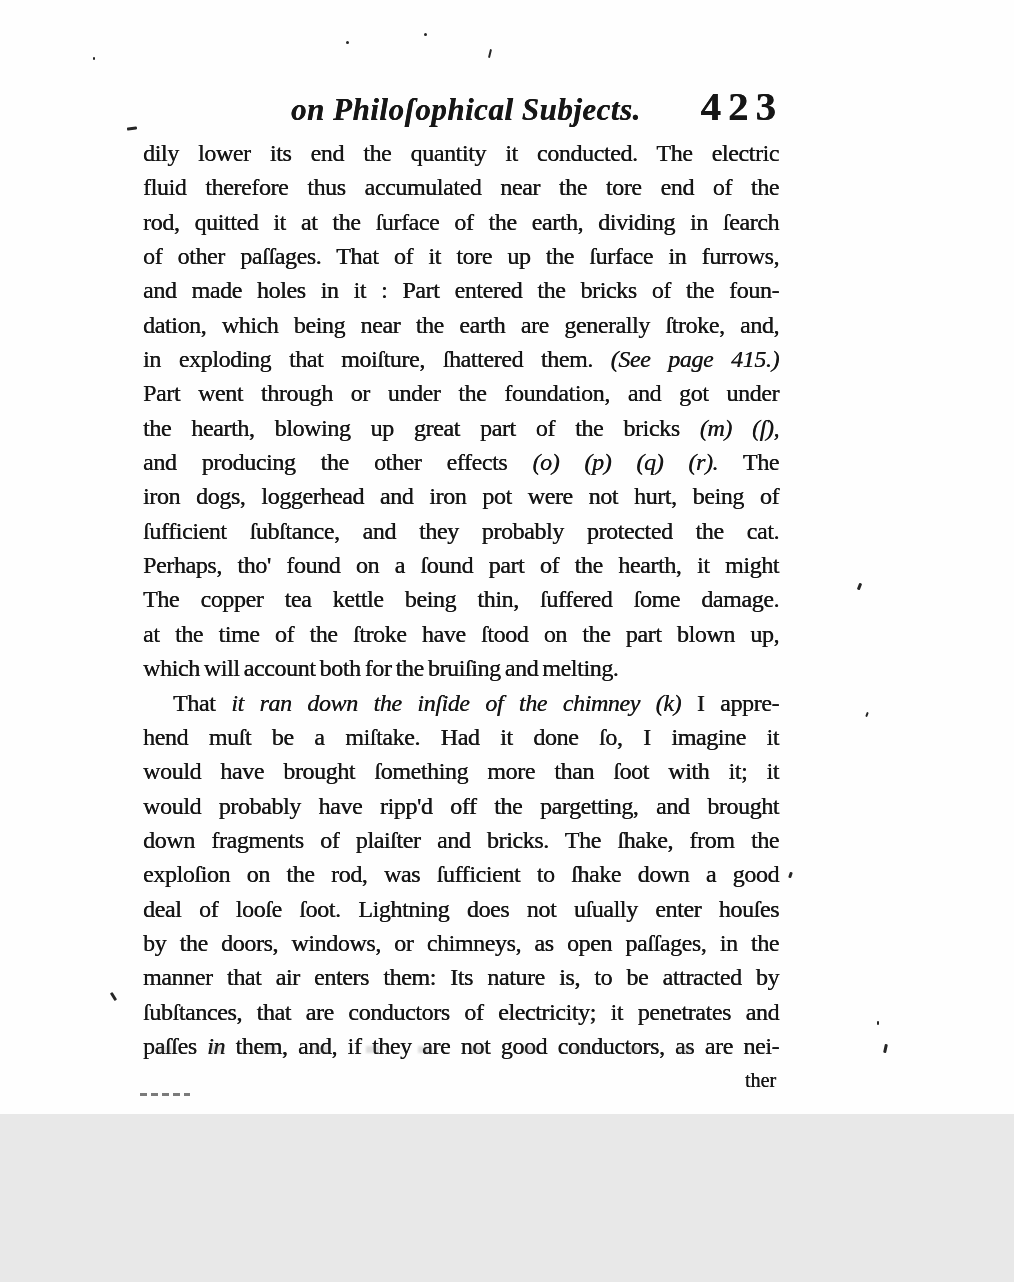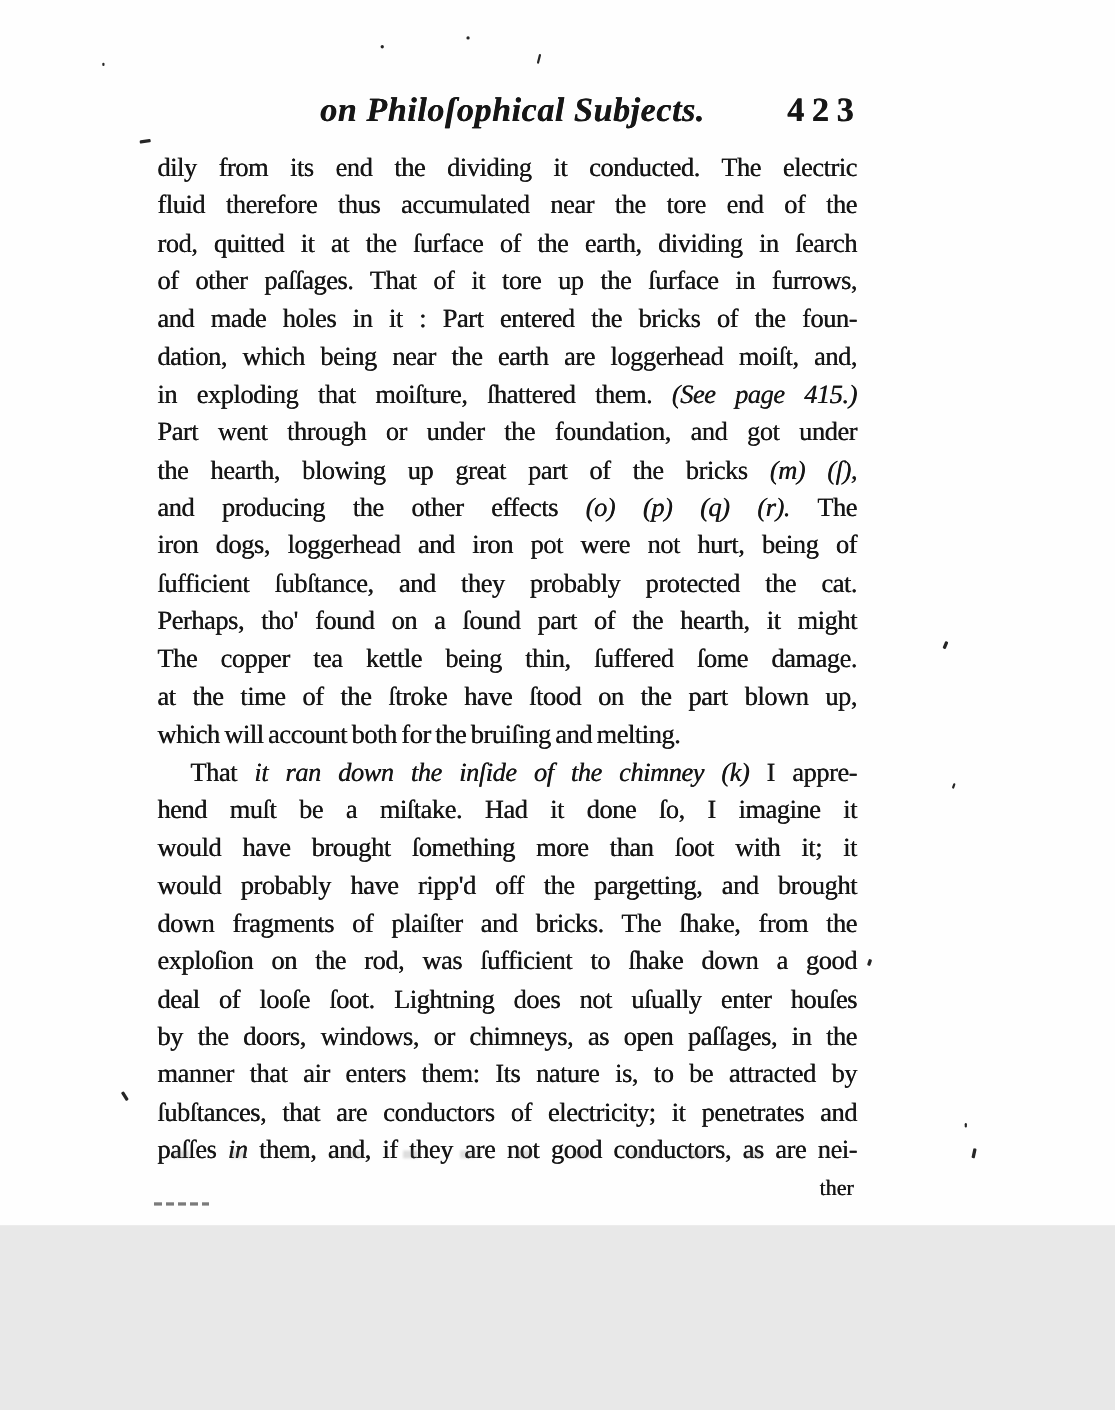--- a/index.html
+++ b/index.html
@@ -31,21 +31,21 @@
     font-style: italic;
     font-weight: 600;
     font-size: 31px;
     letter-spacing: 0.5px;
     margin-left: 148px;
     white-space: nowrap;
     text-shadow: 0.3px 0 0 currentColor;
   }
   .head-page-number {
     margin-left: auto;
-    font-size: 31px;
+    font-size: 41px;
     font-weight: 600;
     letter-spacing: 7px;
     padding-right: 0px;
     text-shadow: 0.3px 0 0 currentColor;
   }
   
   .text-block {
     position: absolute;
     left: 143px;
     top: 136px;
@@ -148,26 +148,26 @@
 <body>
 
 <div class="page">
 
   <div class="running-head">
     <span class="head-title">on Philoſophical Subjects.</span>
     <span class="head-page-number">423</span>
   </div>
 
   <div class="text-block">
-      <div class="line"><span class="rm">dily from its end the dividing it conducted.  The electric</span></div>
+      <div class="line"><span class="rm">dily lower its end the quantity it conducted.  The electric</span></div>
       <div class="line"><span class="rm">fluid therefore thus accumulated near the tore end of the</span></div>
       <div class="line"><span class="rm">rod, quitted it at the ſurface of the earth, dividing in ſearch</span></div>
       <div class="line"><span class="rm">of other paſſages.  That of it tore up the ſurface in furrows,</span></div>
       <div class="line"><span class="rm">and made holes in it :  Part entered the bricks of the foun-</span></div>
-      <div class="line"><span class="rm">dation, which being near the earth are loggerhead moiſt, and,</span></div>
+      <div class="line"><span class="rm">dation, which being near the earth are generally ſtroke, and,</span></div>
       <div class="line"><span class="rm">in exploding that moiſture, ſhattered them. </span><span class="it">(See page 415.)</span></div>
       <div class="line"><span class="rm">Part went through or under the foundation, and got under</span></div>
       <div class="line"><span class="rm">the hearth, blowing up great part of the bricks </span><span class="it">(m) (ſ),</span></div>
       <div class="line"><span class="rm">and producing the other effects </span><span class="it">(o) (p) (q) (r).</span><span class="rm">  The</span></div>
       <div class="line"><span class="rm">iron dogs, loggerhead and iron pot were not hurt, being of</span></div>
       <div class="line"><span class="rm">ſufficient ſubſtance, and they probably protected the cat.</span></div>
       <div class="line"><span class="rm">Perhaps, tho' found on a ſound part of the hearth, it might</span></div>
       <div class="line"><span class="rm">The copper tea kettle being thin, ſuffered ſome damage.</span></div>
       <div class="line"><span class="rm">at the time of the ſtroke have ſtood on the part blown up,</span></div>
       <div class="line no-justify"><span class="rm">which will account both for the bruiſing and melting.</span></div>

